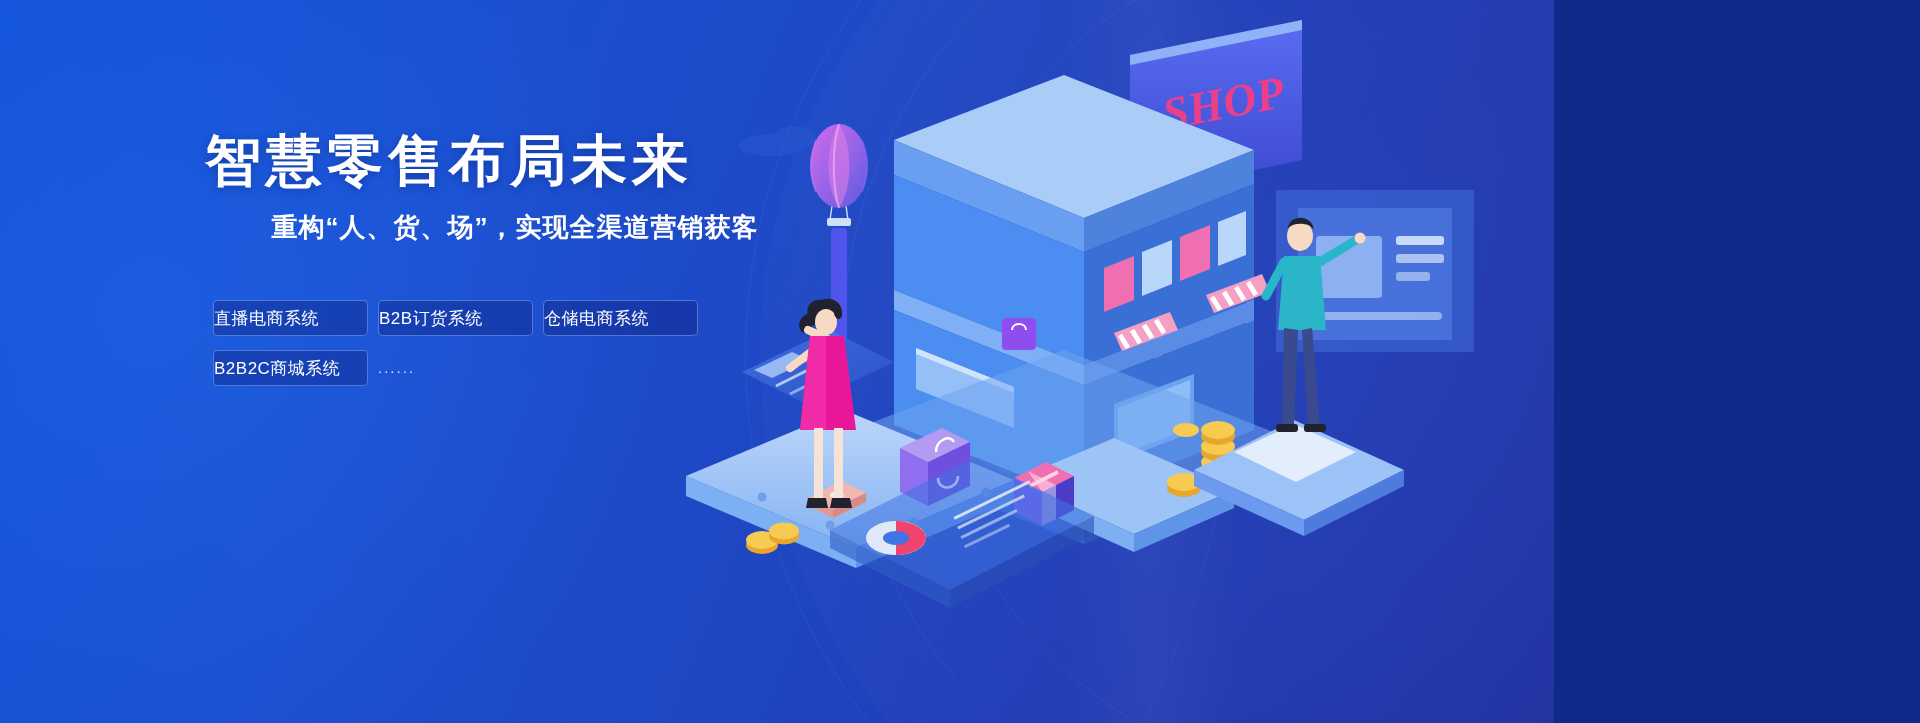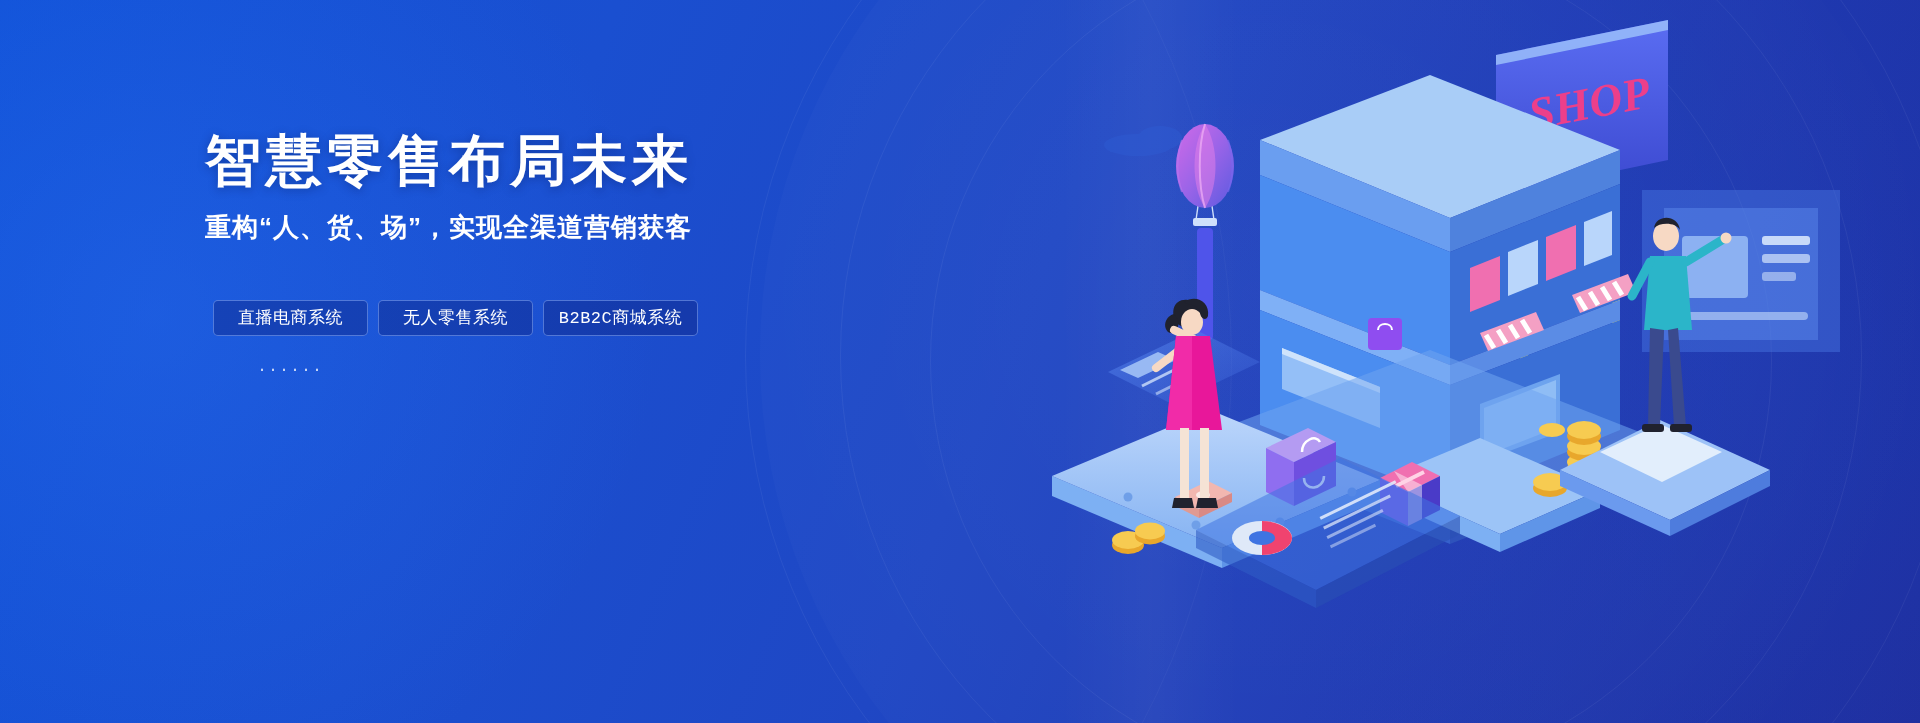--- a/index.html
+++ b/index.html
@@ -2,21 +2,21 @@
 <html><head>
 <meta charset="utf-8">
 <style>
   html, body {
     margin: 0;
     padding: 0;
     background: #0f2a8a;
   }
   #banner {
     position: relative;
-    width: 1920px;
+    width: 1554px;
     height: 723px;
     overflow: hidden;
     font-family: "Liberation Sans", "DejaVu Sans", sans-serif;
     background: linear-gradient(112deg, #1152d8 0%, #1a4fd0 28%, #1f47c4 52%, #1f3bb5 72%, #202f9e 100%);
   }
   
   .arc {
     position: absolute;
     border-radius: 50%;
     border: 1px solid rgba(255,255,255,0.055);
@@ -51,43 +51,42 @@
     text-shadow: 0 2px 10px rgba(4,20,80,0.35);
   }
   .subhead {
     color: #ffffff;
     font-size: 26px;
     font-weight: bold;
     letter-spacing: 1px;
     line-height: 1.3;
     margin: 0;
     white-space: nowrap;
+    text-align: center;
   }
   
   .tag-grid {
     position: absolute;
     left: 213px;
     top: 300px;
     display: grid;
     grid-template-columns: 155px 155px 155px;
     grid-gap: 14px 10px;
   }
   .tag {
     height: 36px;
     line-height: 36px;
-    text-align: center;
     color: #ffffff;
     font-size: 17px;
     letter-spacing: 0.5px;
     border-radius: 5px;
     background: rgba(10,30,120,0.38);
     border: 1px solid rgba(150,185,255,0.48);
     box-sizing: border-box;
     white-space: nowrap;
-    font-family: Liberation Mono, monospace;
   }
   .tag.ghost {
     background: transparent;
     border: none;
     color: rgba(255,255,255,0.85);
     letter-spacing: 2px;
     font-size: 15px;
   }
   
   #illus {
@@ -119,21 +118,22 @@
   <div class="glow" style="left:1060px; top:0px; width:180px; height:723px; border-radius:0;
               background: linear-gradient(90deg, rgba(255,255,255,0.00) 0%, rgba(255,255,255,0.035) 50%, rgba(255,255,255,0.00) 100%);"></div>
 
   <div class="text-block">
     <h1 class="headline">智慧零售布局未来</h1>
     <p class="subhead">重构“人、货、场”，实现全渠道营销获客</p>
   </div>
 
   <div class="tag-grid">
     <div class="tag">直播电商系统</div>
-    <div class="tag">无人零售系统</div>
+    <div class="tag">B2B订货系统</div>
+    <div class="tag">仓储电商系统</div>
     <div class="tag">B2B2C商城系统</div>
     <div class="tag ghost">......</div>
   </div>
 
   <svg id="illus" viewBox="0 0 960 723">
     <defs>
       <linearGradient id="gBalloon" x1="0" y1="0" x2="1" y2="1">
         <stop offset="0%" stop-color="#d06ae8"></stop>
         <stop offset="50%" stop-color="#9a64e8"></stop>
         <stop offset="100%" stop-color="#5b5ae0"></stop>

